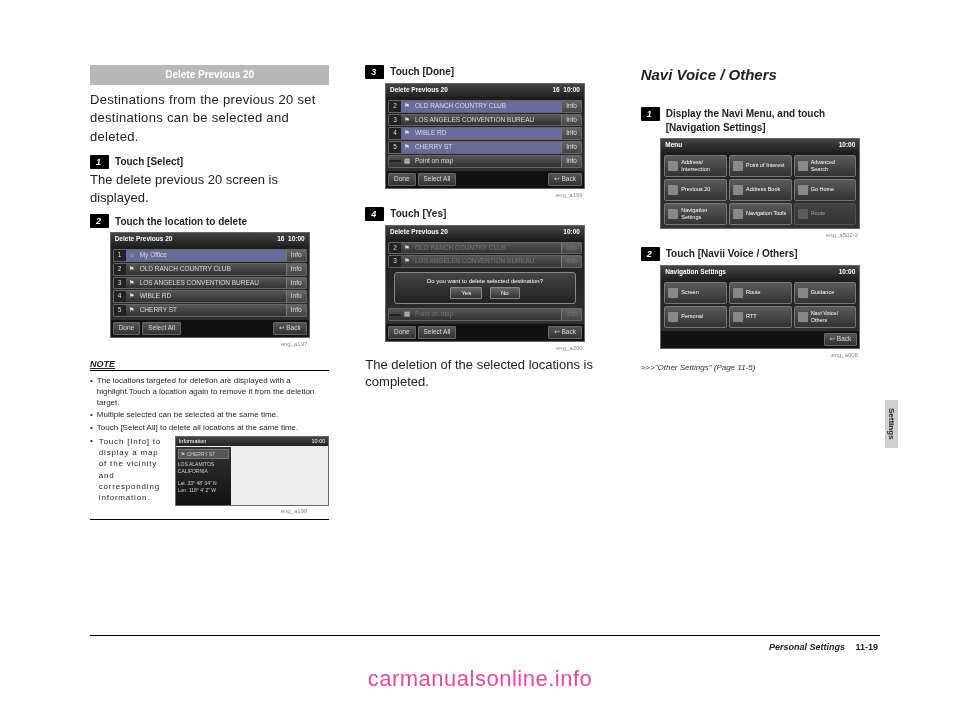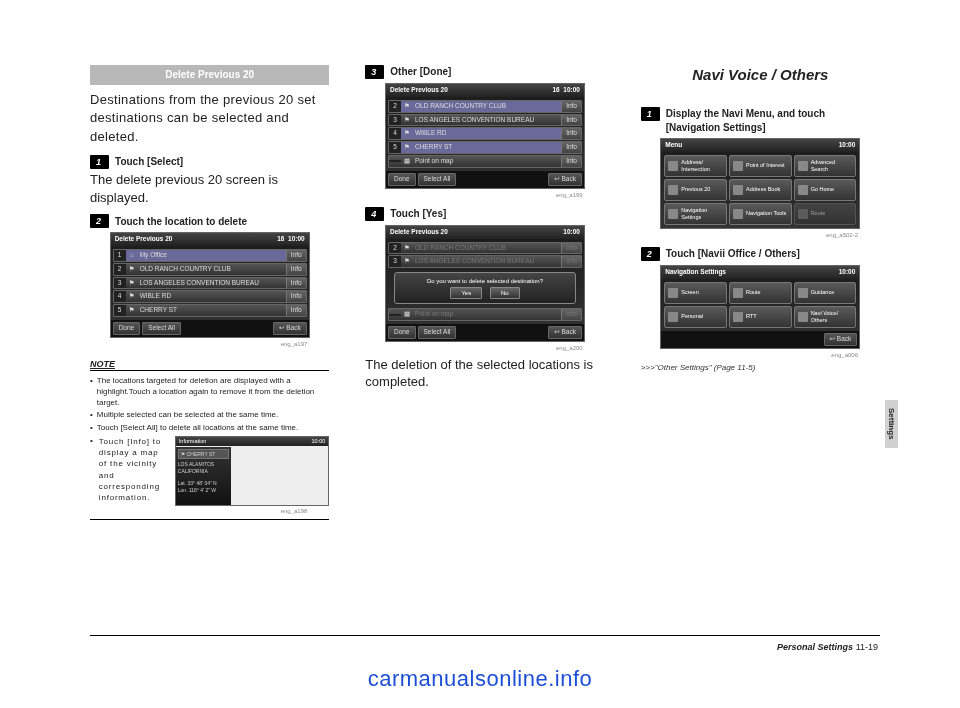--- a/index.html
+++ b/index.html
@@ -237,61 +237,61 @@
   .cross-ref {
     font-size: 8px;
     font-style: italic;
     color: #333;
     margin-top: 2px;
   }
   .right-title {
     font-size: 15px;
     font-weight: bold;
     font-style: italic;
-    text-align: center;
+    text-align: left;
     margin-bottom: 22px;
   }
   .footer-line {
     position: absolute;
     left: 90px;
     right: 80px;
     bottom: 72px;
     border-top: 1px solid #000;
   }
   .footer-text {
     position: absolute;
     right: 82px;
     bottom: 56px;
     font-size: 9px;
   }
   .footer-text .sec {
     font-style: italic;
     font-weight: bold;
   }
   .footer-text .pg {
-    font-weight: normal;
-    margin-left: 0;
+    font-weight: bold;
+    margin-left: 8px;
   }
   .side-tab {
     position: absolute;
     right: 62px;
     top: 400px;
     background: #d0d0d0;
     font-size: 8px;
     font-weight: bold;
     padding: 8px 2px;
     writing-mode: vertical-rl;
   }
   .watermark {
     position: absolute;
     left: 0; right: 0;
     bottom: 16px;
     text-align: center;
     font-size: 22px;
-    color: #1d4ed8;
+    color: #ec4899;
     font-family: Arial, sans-serif;
     letter-spacing: 0.5px;
     pointer-events: none;
   }
   .highlight { background:#6a6a9a; }
   .dim .lbl, .dim .info-btn { color:#777; }
 </style>
 </head>
 <body>
 
@@ -393,21 +393,21 @@
           </div>
         </div>
       </div>
       <div class="caption">eng_a198</div>
       <div style="border-top:0.5px solid #000;margin-top:4px;"></div>
     </div>
 
     <div class="col">
       <div class="step" style="margin-top:0;">
         <span class="step-badge">3</span>
-        <span class="step-text">Other [Done]</span>
+        <span class="step-text">Touch [Done]</span>
       </div>
 
       <div class="screen">
         <div class="screen-header">
           <span>Delete Previous 20</span>
           <span><span>16</span>&nbsp;&nbsp;<span>10:00</span></span>
         </div>
         <div class="screen-body">
           <div class="list-row highlight">
               <span class="idx">2</span>
@@ -552,21 +552,21 @@
           <div class="menu-cell" style="opacity:.5">
               <span class="mico"></span>
               <span>Route</span>
             </div>
         </div>
       </div>
       <div class="caption">eng_a502-2</div>
 
       <div class="step">
         <span class="step-badge">2</span>
-        <span class="step-text">Touch [Navii Office / Others]</span>
+        <span class="step-text">Touch [Navii Voice / Others]</span>
       </div>
 
       <div class="screen">
         <div class="screen-header">
           <span>Navigation Settings</span>
           <span>10:00</span>
         </div>
         <div class="menu-grid">
           <div class="menu-cell">
               <span class="mico"></span>

